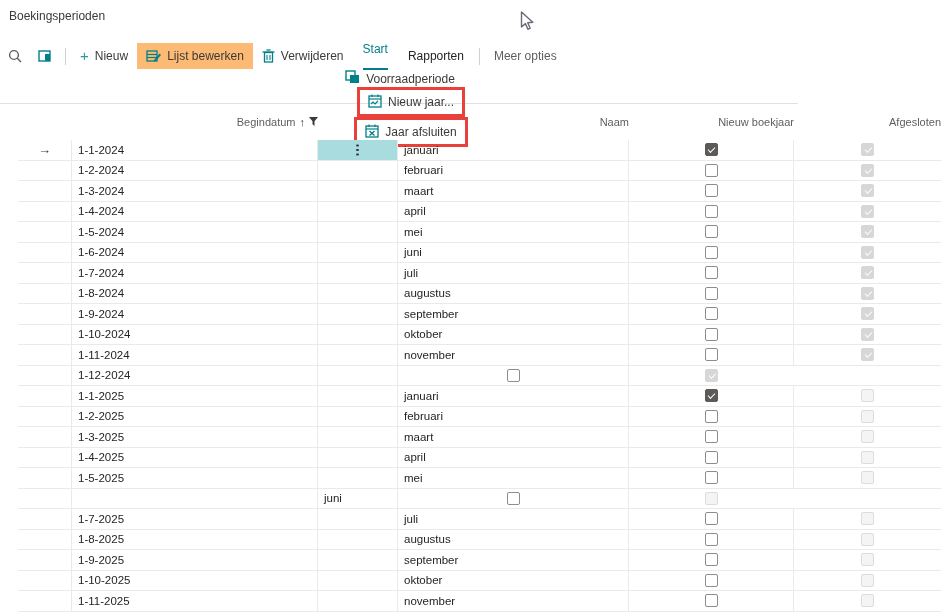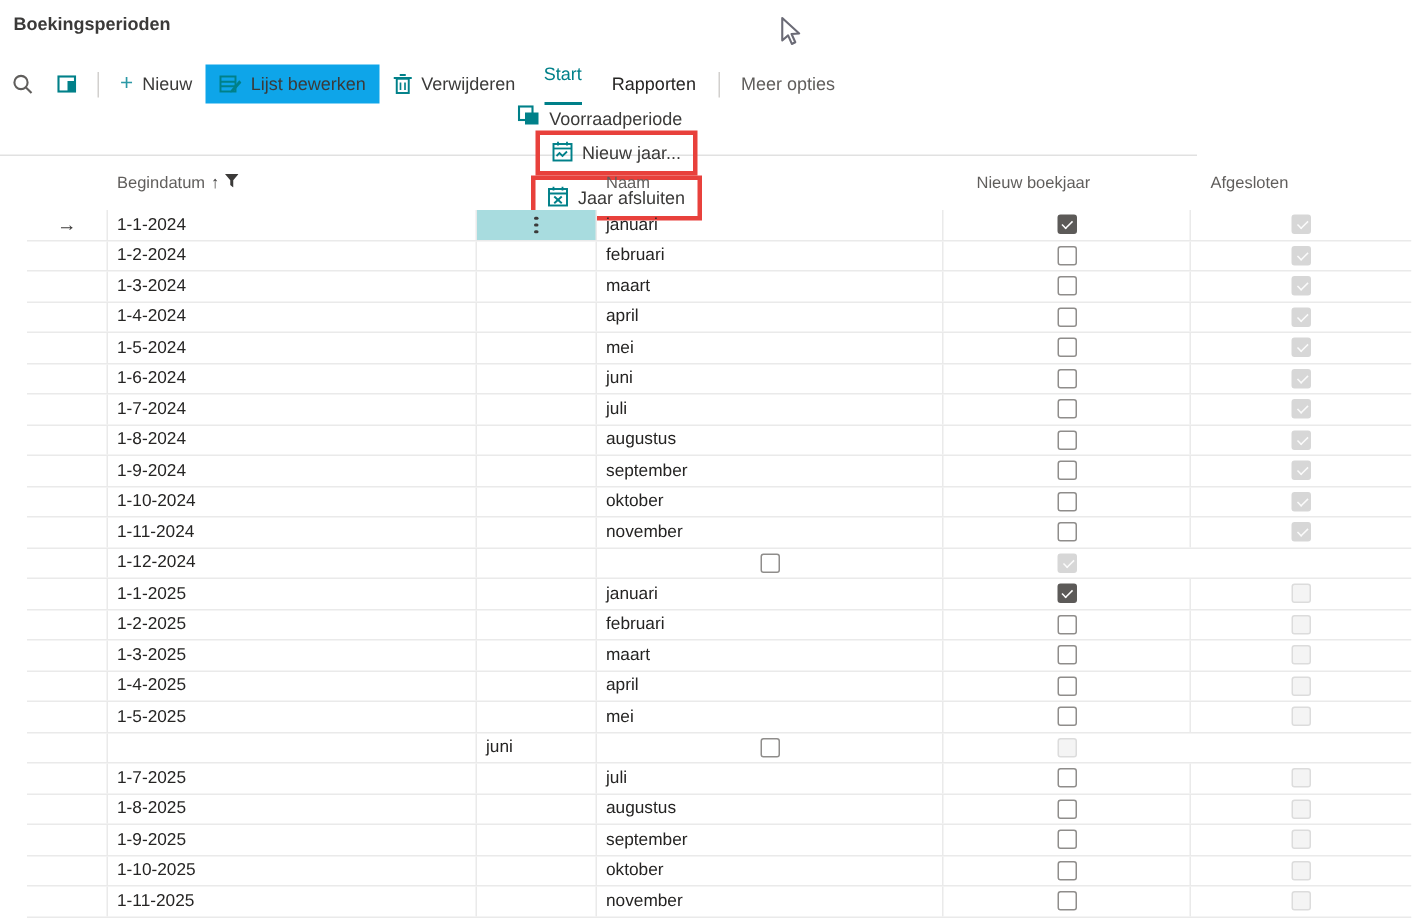--- a/index.html
+++ b/index.html
@@ -9,50 +9,50 @@
     --text2:#605e5c;
     --border:#eaeaea;
     --red:#e8413c;
   }
   *{box-sizing:border-box;margin:0;padding:0;}
   html,body{width:941px;height:615px;overflow:hidden;background:#fff;
     font-family:"Liberation Sans","DejaVu Sans",sans-serif;color:var(--text);}
   body{position:relative;font-size:12px;}
 
   
-  .page-title{position:absolute;left:9px;top:9px;font-size:12px;color:#3b3a39;font-weight:bold;}
+  .page-title{position:absolute;left:9px;top:9px;font-size:12px;color:#3b3a39;}
 
   
   .toolbar{position:absolute;left:0;top:42px;height:28px;width:941px;
     display:flex;align-items:center;}
   .tb-btn{display:flex;align-items:center;gap:6px;height:26px;padding:0 9px;
     cursor:pointer;color:#3b3a39;white-space:nowrap;}
   .tb-btn .glyph{display:flex;align-items:center;}
   .tb-icononly{padding:0 8px;}
   .tb-divider{width:1px;height:17px;background:#d2d0ce;margin:0 5px;}
-  .tb-btn.active-bg{background:#0ea5e9;}
+  .tb-btn.active-bg{background:#fdba74;}
   .plus{color:#2b98a5;font-size:15px;line-height:1;margin-top:-1px;}
   .tab{padding:0 10px;height:26px;display:flex;align-items:center;cursor:pointer;}
   .tab.current span{color:var(--accent);border-bottom:2px solid var(--accent);padding-bottom:12px;}
   .more{color:var(--text2);}
 
   
   .actionbar{position:absolute;left:0;top:70px;height:34px;width:798px;
     display:flex;align-items:center;border-bottom:1px solid #e1e1e1;flex-direction:column;}
   .ab-btn{display:flex;align-items:center;gap:6px;height:24px;padding:0 8px;
     cursor:pointer;color:#3b3a39;white-space:nowrap;}
   .ab-first{margin-left:2px;}
   .hl{border:3px solid var(--red);margin-left:24px;display:flex;align-items:center;height:30px;}
   .hl .ab-btn{height:24px;}
 
   
   .grid-cols{display:grid;grid-template-columns:54px 246px 80px 231px 165px 147px;}
   .thead{position:absolute;left:18px;top:104px;width:923px;height:36px;
     align-items:center;color:var(--text2);font-size:11px;}
-  .th{padding-left:6px;display:flex;align-items:center;gap:4px;cursor:pointer;}
+  .th{padding-left:6px;display:flex;align-items:center;gap:4px;cursor:pointer;justify-content:flex-end;}
   .th.pad-nb{padding-left:22px;}
   .th.pad-af{padding-left:13px;}
   .sort-arrow{font-size:11px;color:#3b3a39;}
   .tbody{position:absolute;left:18px;top:140px;width:923px;}
   .trow{height:20.5px;border-bottom:1px solid var(--border);align-items:center;
     font-size:11.5px;}
   .cell{height:100%;display:flex;align-items:center;}
   .c-gutter{justify-content:center;border-right:1px solid var(--border);color:#3b3a39;font-size:13px;}
   .c-date{padding-left:6px;border-right:1px solid var(--border);cursor:pointer;}
   .c-dots{justify-content:center;border-right:1px solid var(--border);cursor:pointer;}

